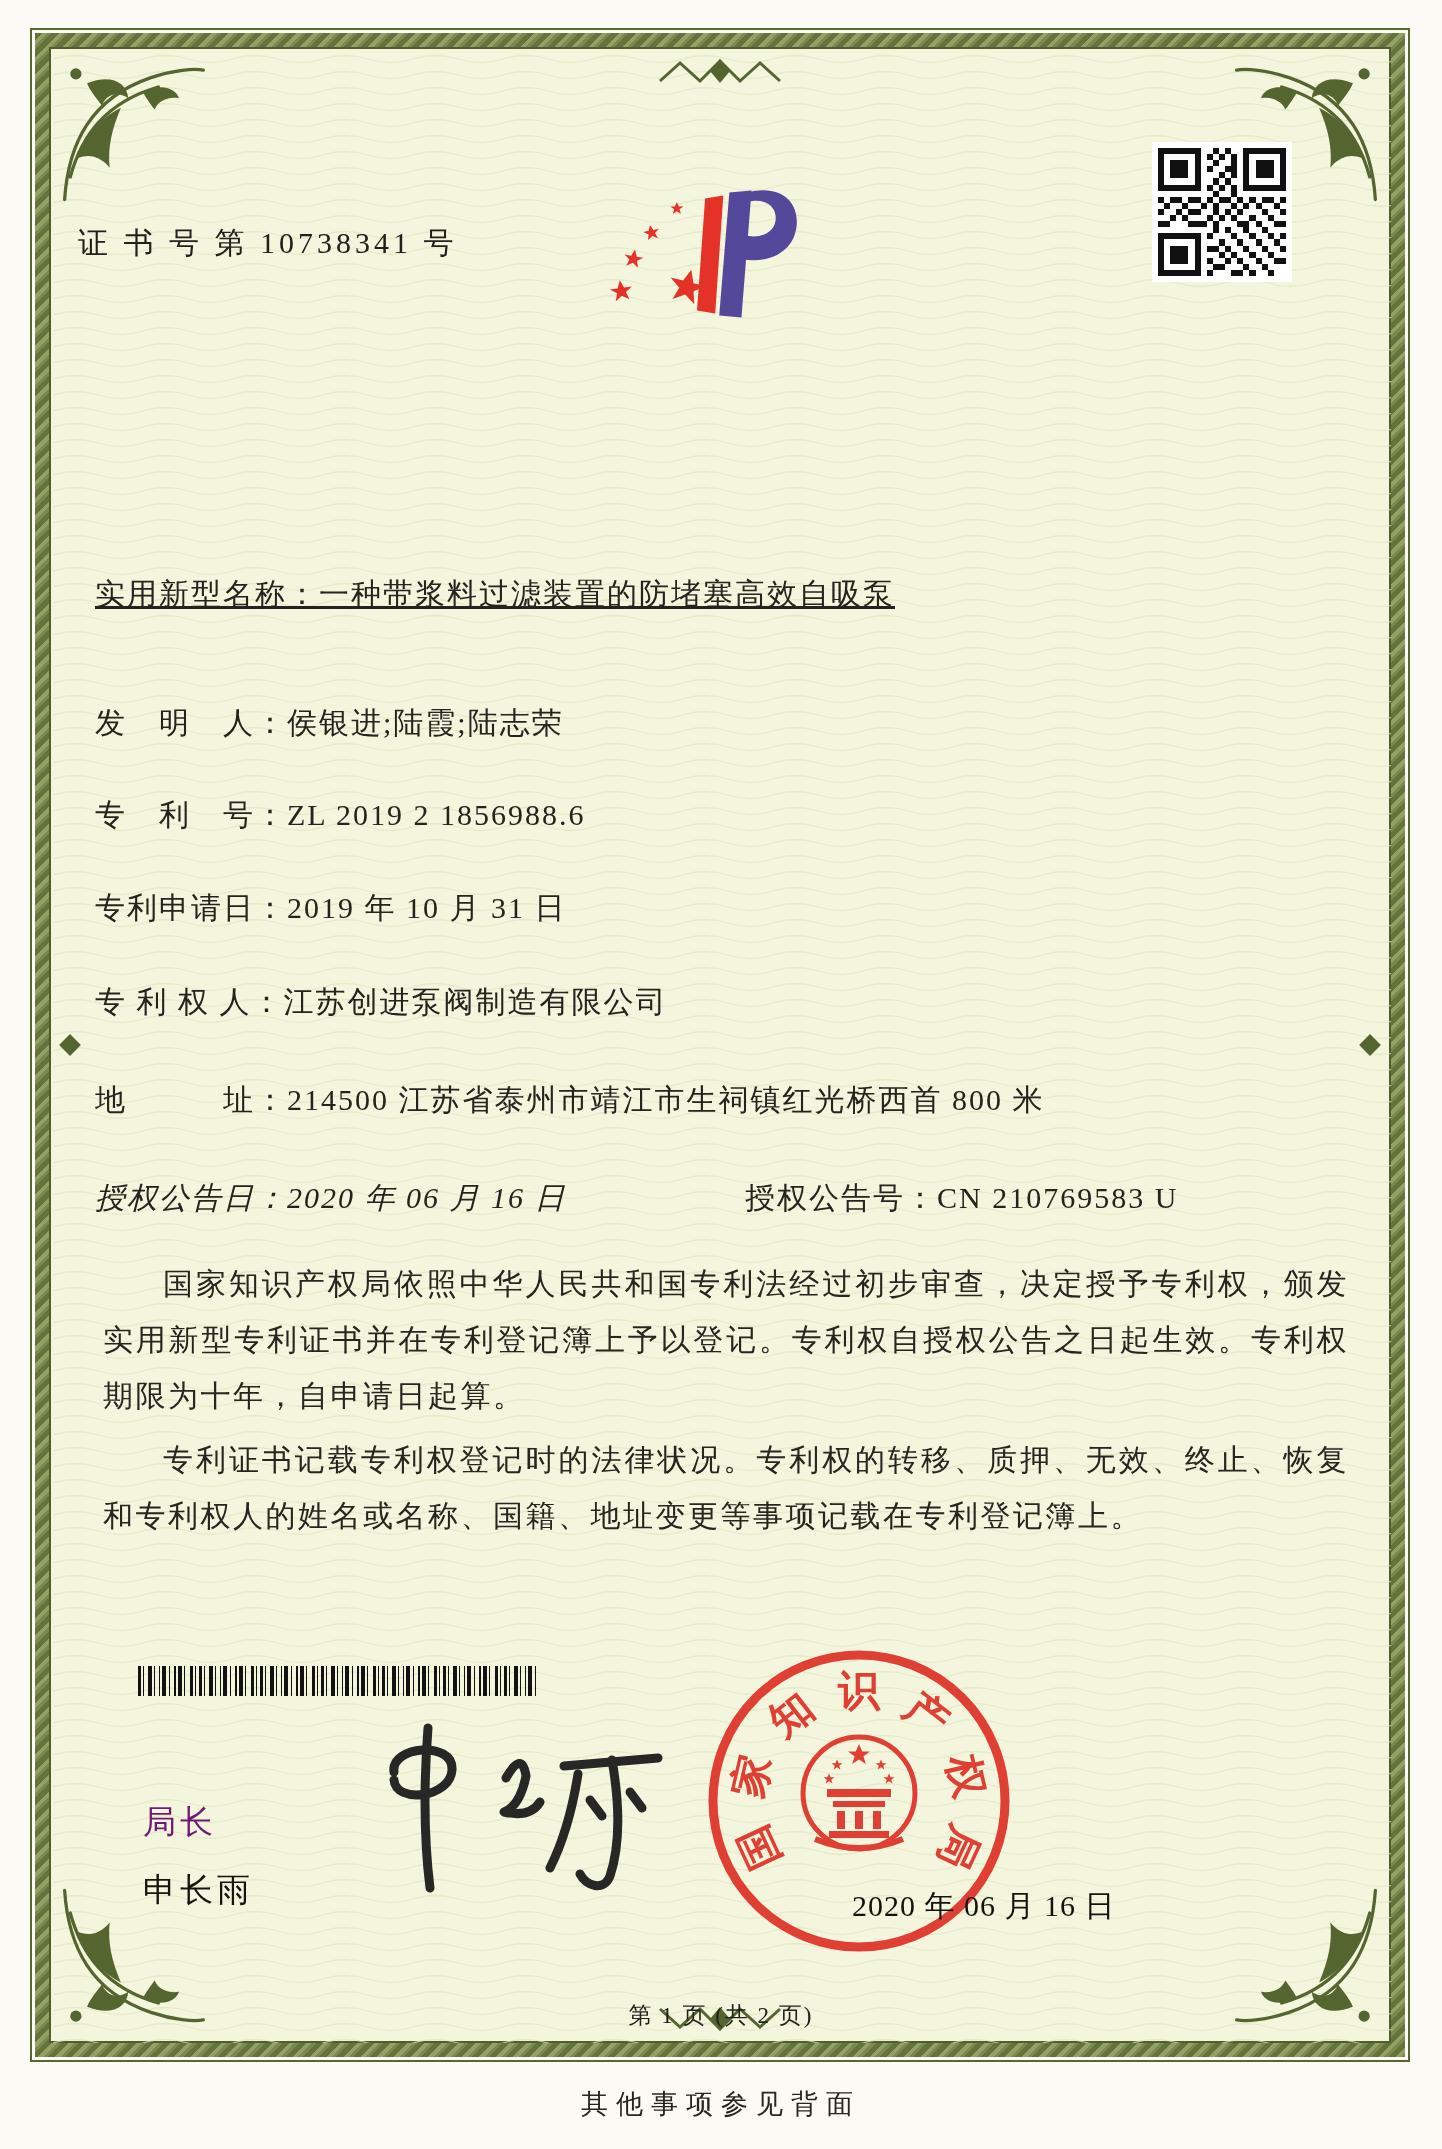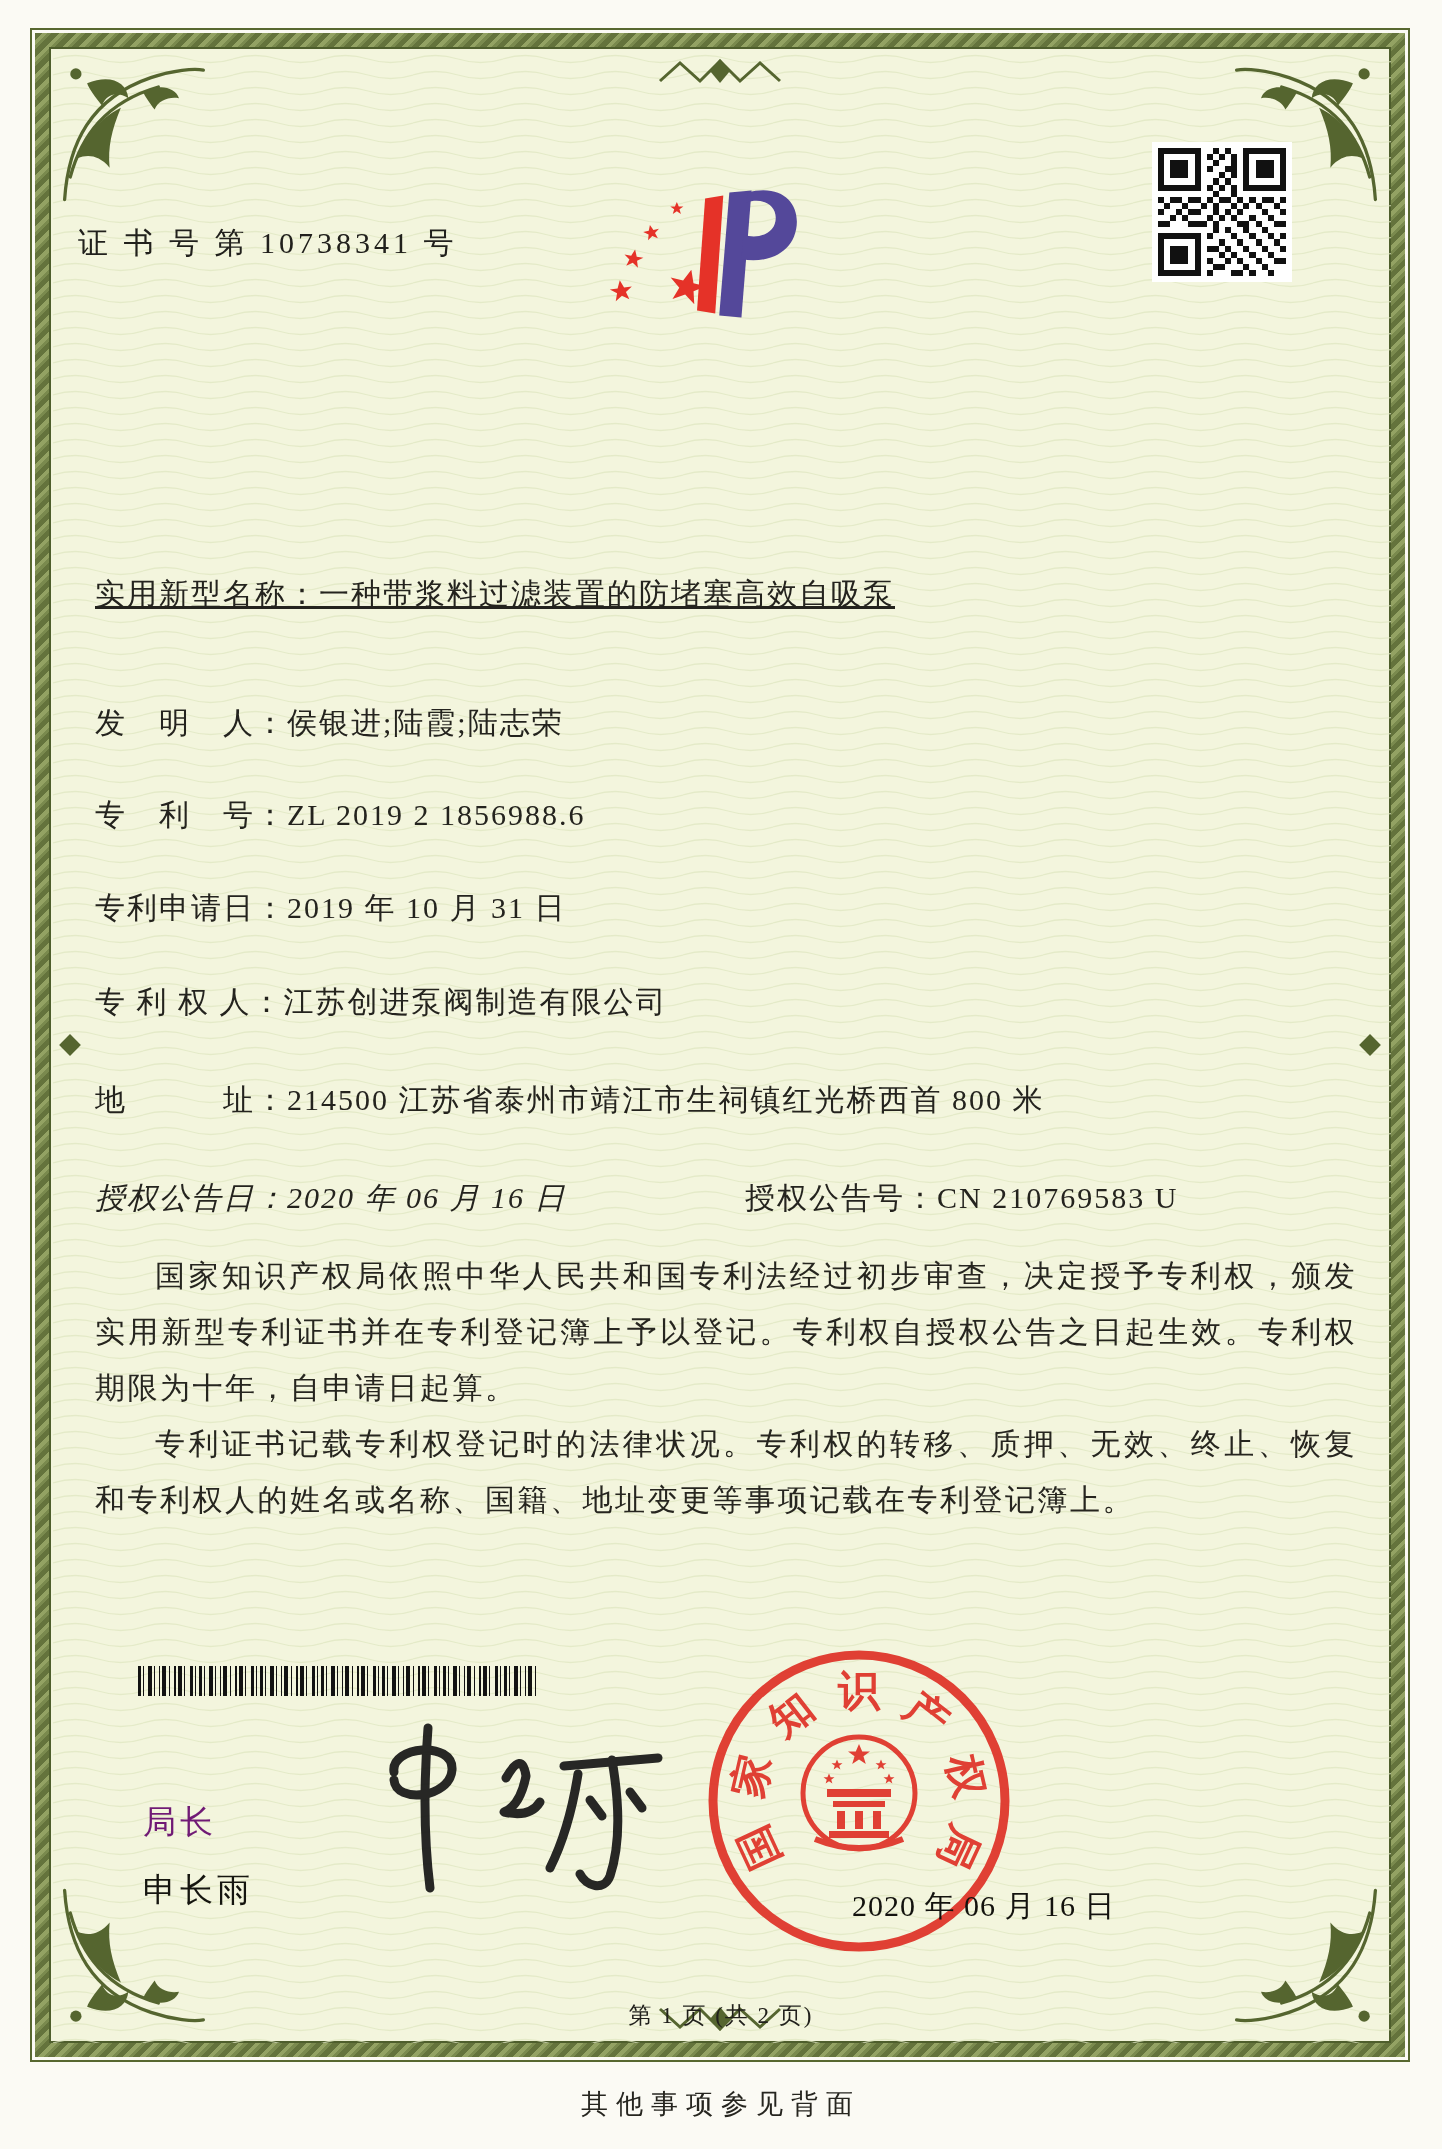--- a/index.html
+++ b/index.html
@@ -35,21 +35,21 @@
     font-size:60px; font-weight:700; letter-spacing:10px; white-space:nowrap;}
   
   .row{position:absolute; left:95px; font-size:30px; letter-spacing:2px; white-space:nowrap; color:#24231e;}
   .row .lab{letter-spacing:2px;}
   .r1{top:574px;text-decoration:underline;} .r2{top:703px;} .r3{top:795px;} .r4{top:888px;}
   .r5{top:982px;} .r6{top:1080px;} .r7{top:1178px;font-style:italic;}
   .r7b{left:745px; top:1178px;}
   
   .body-text{position:absolute; left:95px; top:1248px; width:1262px;
     font-size:30px; line-height:56px; letter-spacing:2.5px; text-align:justify; color:#26251f;}
-  .body-text p{margin:0; text-indent:2em;}
+  .body-text p{margin:8px; text-indent:2em;}
   
   .barcode{position:absolute; left:138px; top:1666px; width:400px; height:30px;
     background:repeating-linear-gradient(90deg,
       #121212 0 3px,transparent 3px 5px,#121212 5px 6px,transparent 6px 10px,
       #121212 10px 14px,transparent 14px 16px,#121212 16px 17px,transparent 17px 21px,
       #121212 21px 22px,transparent 22px 24px,#121212 24px 28px,transparent 28px 31px,
       #121212 31px 32px,transparent 32px 36px,#121212 36px 38px,transparent 38px 40px,
       #121212 40px 44px,transparent 44px 46px,#121212 46px 47px,transparent 47px 52px,
       #121212 52px 55px,transparent 55px 57px,#121212 57px 58px,transparent 58px 61px);}
   .signoff-title{position:absolute; left:143px; top:1800px; font-size:33px; letter-spacing:4px;

